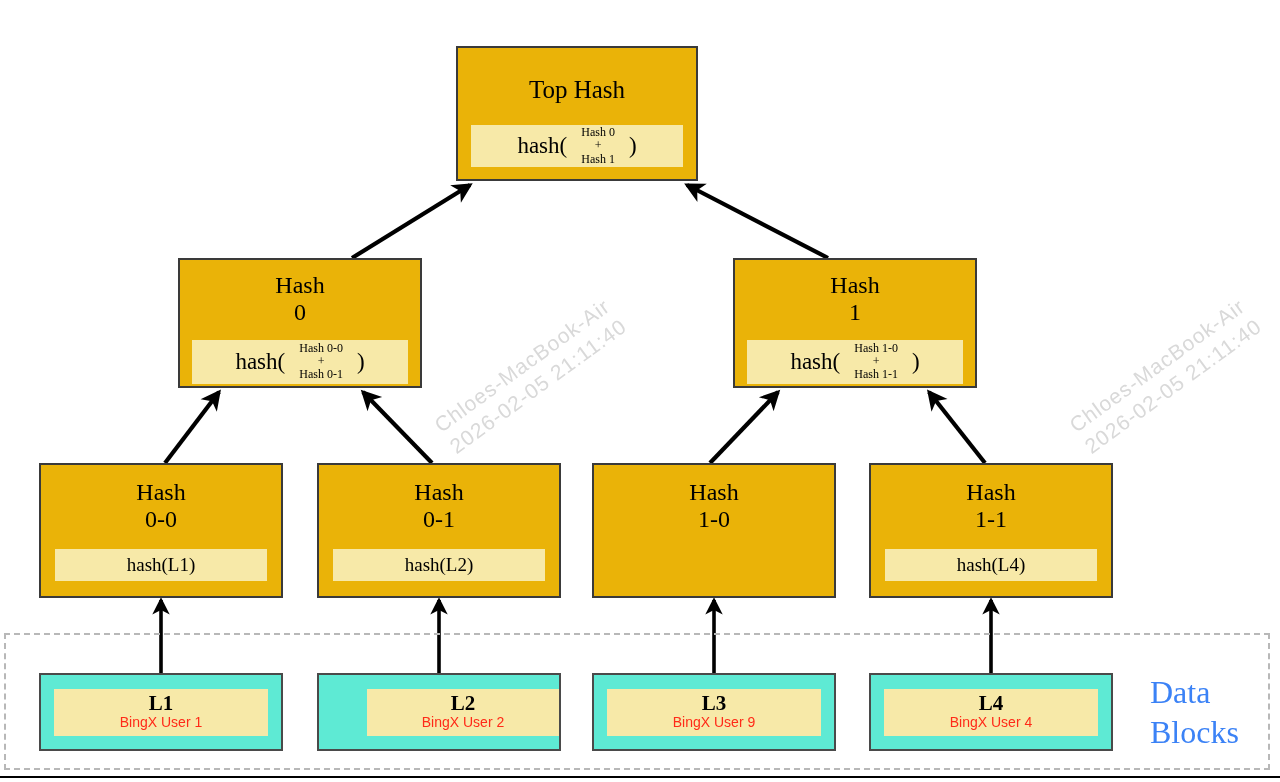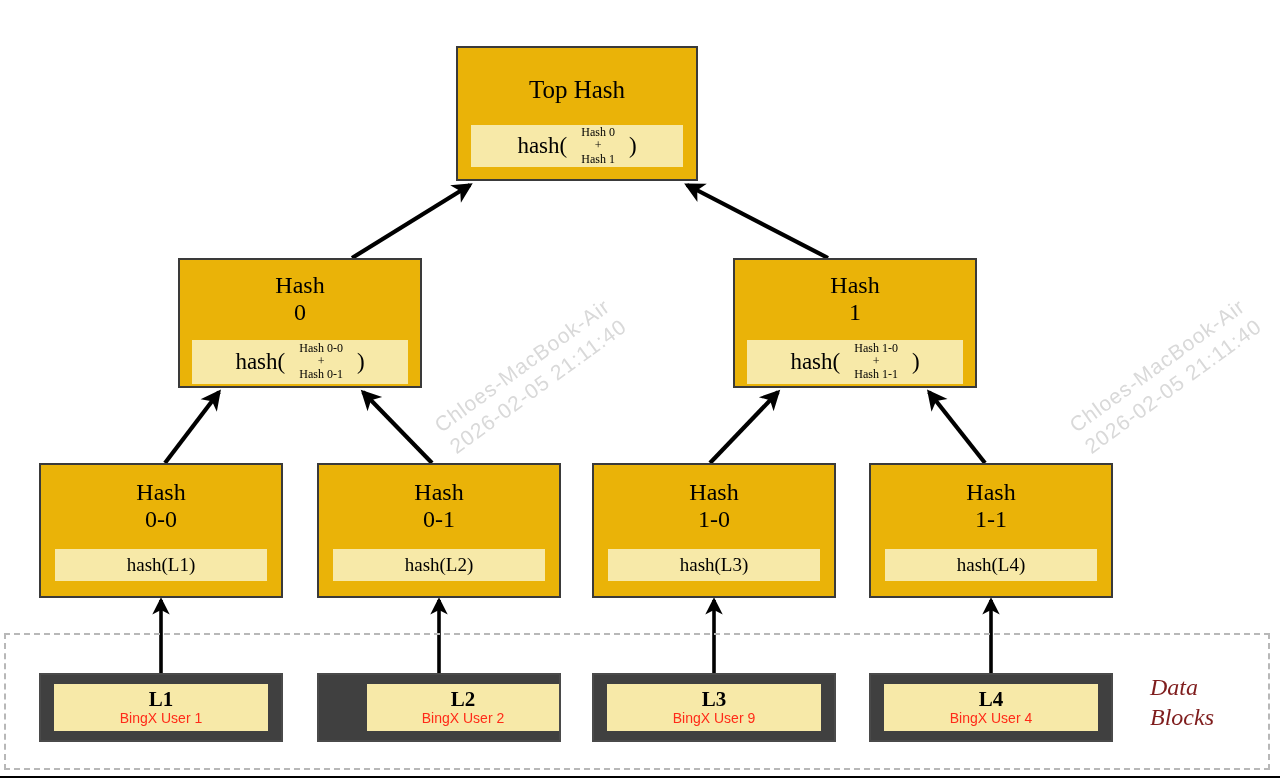--- a/index.html
+++ b/index.html
@@ -103,24 +103,24 @@
     top: 633px;
     width: 1266px;
     height: 137px;
     box-sizing: border-box;
     border: 2px dashed #b8b8b8;
   }
   .dblock {
     position: absolute;
     top: 673px;
     width: 244px;
-    height: 69px;
+    height: 78px;
     box-sizing: border-box;
     border: 2px solid #4a4a4a;
-    background: #404040;
+    background: #5eead4;
     display: flex;
     align-items: center;
     justify-content: center;
   }
   .db0 { left: 39px; }
   .db1 { left: 317px; padding-left: 48px; }
   .db2 { left: 592px; }
   .db3 { left: 869px; }
   .dblock .band {
     width: 214px;
@@ -138,25 +138,24 @@
     font-family: "Liberation Sans", sans-serif;
     font-size: 14px;
     color: #ff2a18;
     line-height: 1.1;
     margin-top: 1px;
   }
   .datablocks-caption {
     position: absolute;
     left: 1150px;
     top: 672px;
-    font-size: 24px;
-    color: #7f1d1d;
+    font-size: 32px;
+    color: #3b82f6;
     line-height: 1.25;
     white-space: pre-line;
-    font-style: italic;
   }
 
   
   #arrows {
     position: absolute;
     left: 0; top: 0;
     width: 1280px;
     height: 782px;
     pointer-events: none;
   }
@@ -260,21 +259,20 @@
     <div class="band">hash(L1)</div>
   </div>
   <div class="node leaf-node ln1">
     <div class="node-title">Hash
 0-1</div>
     <div class="band">hash(L2)</div>
   </div>
   <div class="node leaf-node ln2">
     <div class="node-title">Hash
 1-0</div>
-    <div class="band">hash(L3)</div>
   </div>
   <div class="node leaf-node ln3">
     <div class="node-title">Hash
 1-1</div>
     <div class="band">hash(L4)</div>
   </div>
 
   <div class="datazone"></div>
 
   <div class="dblock db0">

